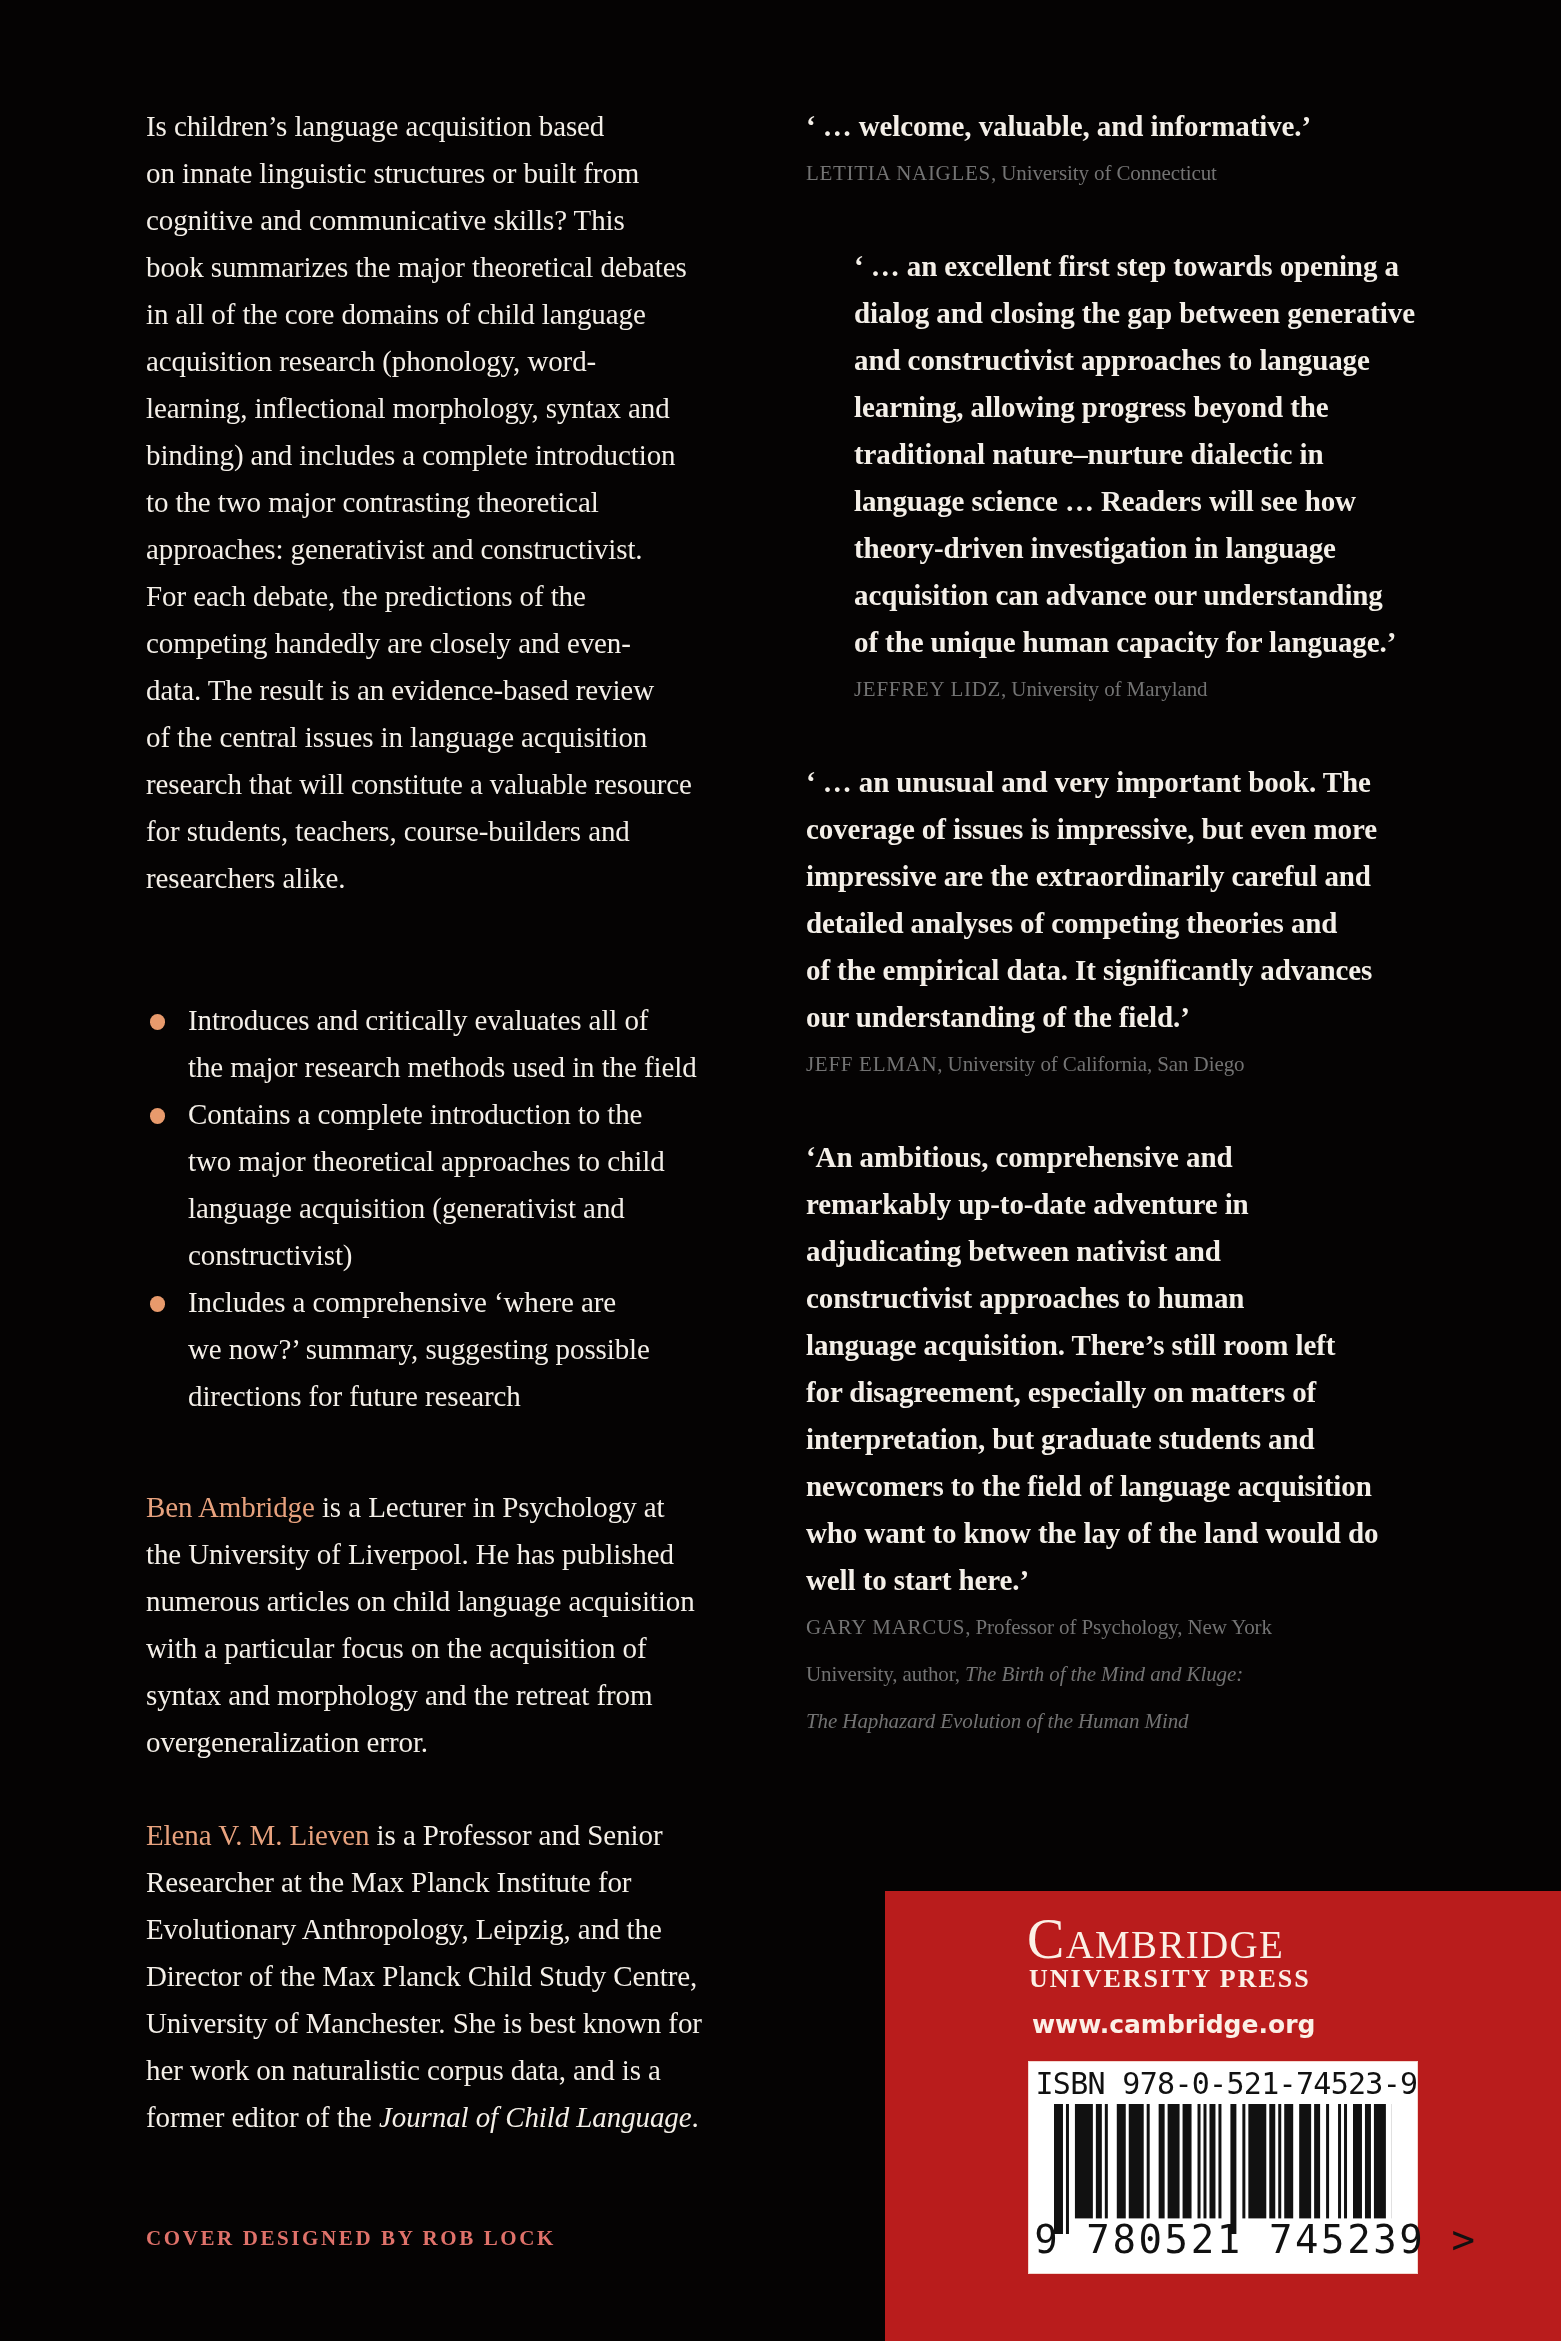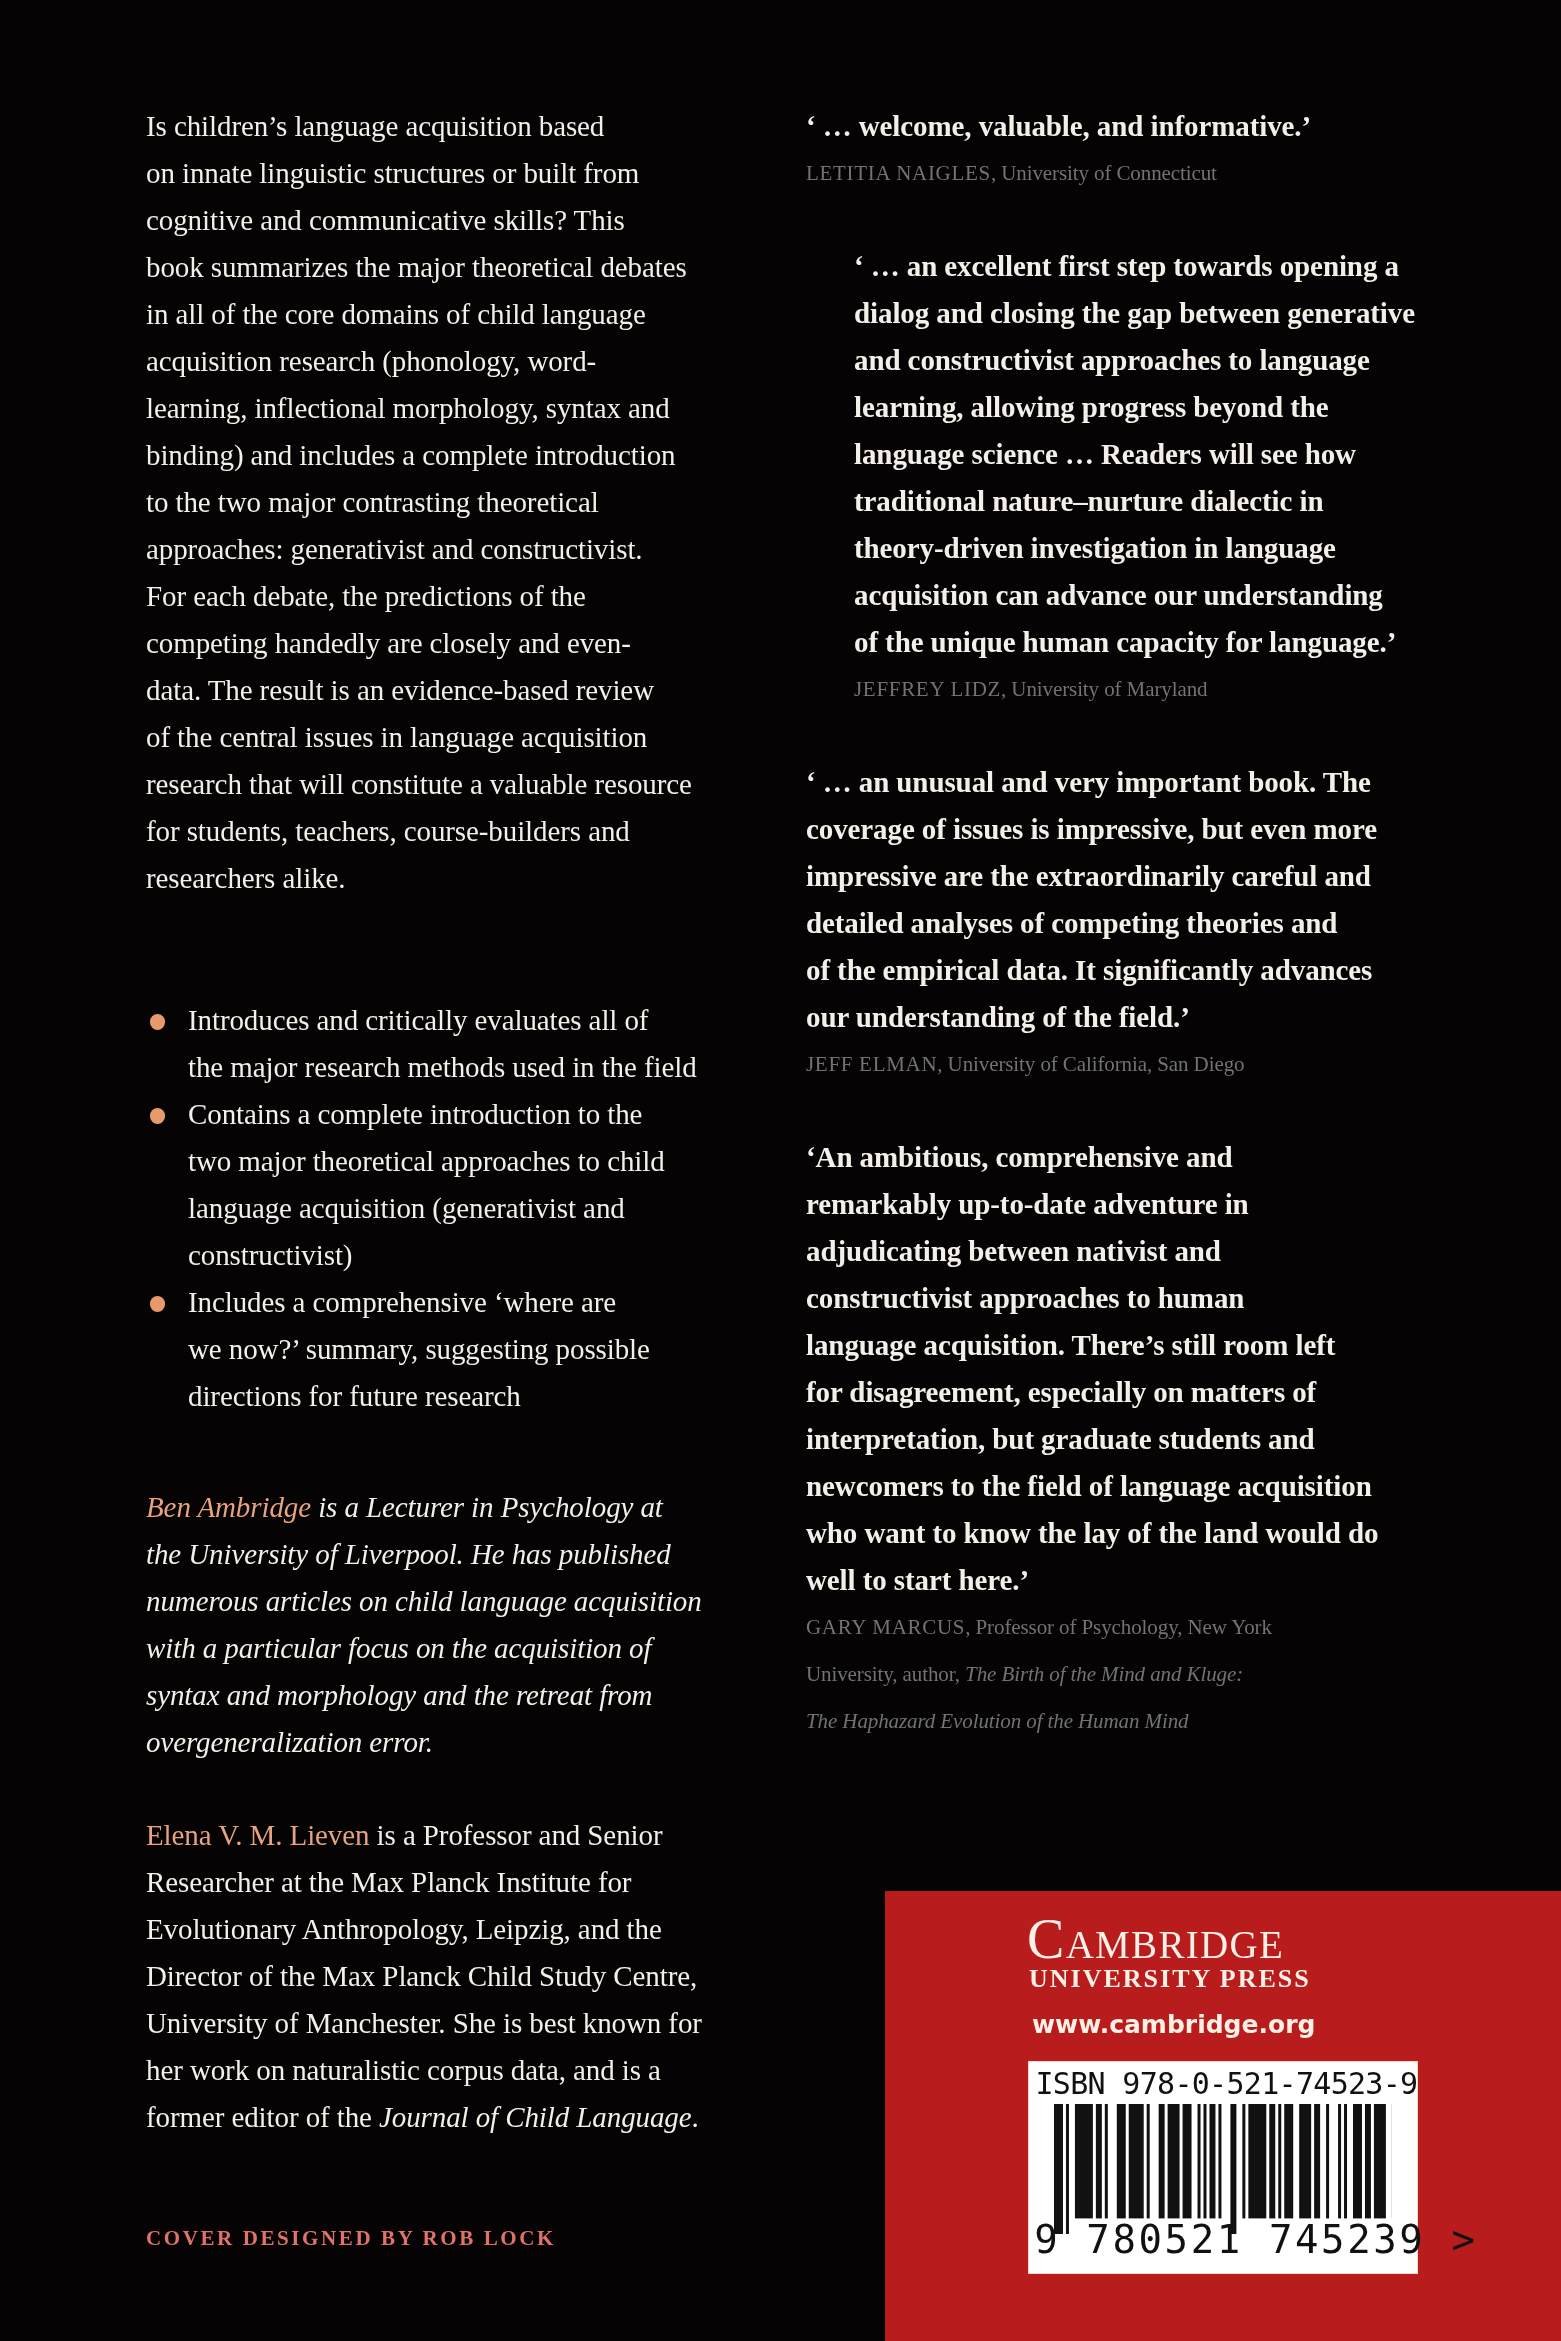--- a/index.html
+++ b/index.html
@@ -76,21 +76,21 @@
         <div>language acquisition (generativist and</div>
         <div>constructivist)</div>
       </li>
       <li>
         <span class="dot"></span>
         <div>Includes a comprehensive ‘where are</div>
         <div>we now?’ summary, suggesting possible</div>
         <div>directions for future research</div>
       </li>
     </ul>
-  <div class="para" id="author1" style="top:1484px; width:638px;font-style:italic;">
+  <div class="para" id="author1" style="top:1484px; width:638px;">
       <div><span class="accent">Ben Ambridge</span><span> is a Lecturer in Psychology at</span></div>
       <div>the University of Liverpool. He has published</div>
       <div>numerous articles on child language acquisition</div>
       <div>with a particular focus on the acquisition of</div>
       <div>syntax and morphology and the retreat from</div>
       <div>overgeneralization error.</div>
     </div>
   <div class="para" id="author2" style="top:1812px; width:638px;">
       <div><span class="accent">Elena V. M. Lieven</span><span> is a Professor and Senior</span></div>
       <div>Researcher at the Max Planck Institute for</div>
@@ -105,22 +105,22 @@
 <div class="col right txt">
   <div class="para bold" id="q0" style="top:103px;">
       <div>‘ … welcome, valuable, and informative.’</div>
       <div class="quote-attr" style="font-weight: normal;"><span class="caps">LETITIA NAIGLES</span><span>, University of Connecticut</span></div>
     </div>
   <div class="para bold" id="q1" style="top:243px;margin-left:48px;">
       <div>‘ … an excellent first step towards opening a</div>
       <div>dialog and closing the gap between generative</div>
       <div>and constructivist approaches to language</div>
       <div>learning, allowing progress beyond the</div>
+      <div>traditional nature–nurture dialectic in</div>
       <div>language science … Readers will see how</div>
-      <div>traditional nature–nurture dialectic in</div>
       <div>theory-driven investigation in language</div>
       <div>acquisition can advance our understanding</div>
       <div>of the unique human capacity for language.’</div>
       <div class="quote-attr" style="font-weight: normal;"><span class="caps">JEFFREY LIDZ</span><span>, University of Maryland</span></div>
     </div>
   <div class="para bold" id="q2" style="top:759px;">
       <div>‘ … an unusual and very important book. The</div>
       <div>coverage of issues is impressive, but even more</div>
       <div>impressive are the extraordinarily careful and</div>
       <div>detailed analyses of competing theories and</div>

